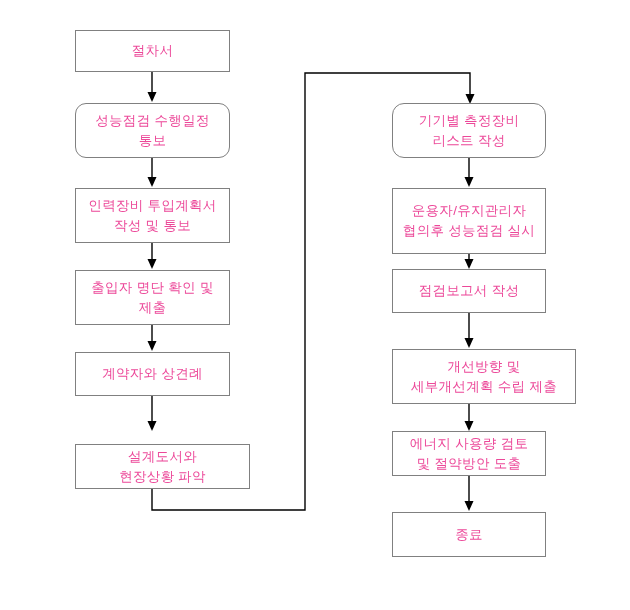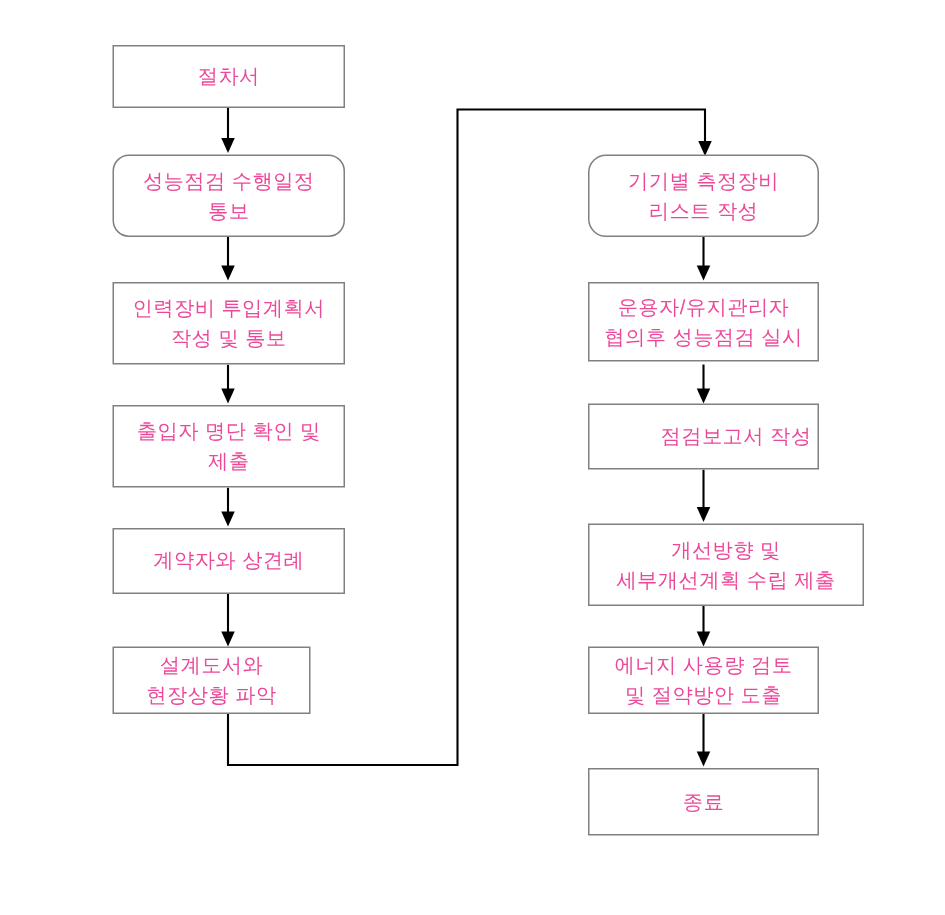--- a/index.html
+++ b/index.html
@@ -138,36 +138,36 @@
 
   <div class="node" style="left:75px; top:270px; width:155px; height:55px;">
     <span class="label">출입자 명단 확인 및
 제출</span>
   </div>
 
   <div class="node" style="left:75px; top:352px; width:155px; height:44px;">
     <span class="label">계약자와 상견례</span>
   </div>
 
-  <div class="node" style="left:75px; top:431px; width:132px; height:45px;">
+  <div class="node" style="left:75px; top:444px; width:175px; height:45px;font-family:Liberation Serif, serif;">
     <span class="label">설계도서와
 현장상황 파악</span>
   </div>
 
   <div class="node" style="left:392px; top:103px; width:154px; height:55px;border-radius:12px;">
     <span class="label">기기별 측정장비
 리스트 작성</span>
   </div>
 
-  <div class="node" style="left:392px; top:188px; width:154px; height:53px;">
+  <div class="node" style="left:392px; top:188px; width:154px; height:66px;">
     <span class="label">운용자/유지관리자
 협의후 성능점검 실시</span>
   </div>
 
-  <div class="node" style="left:392px; top:269px; width:154px; height:44px;text-align:right;">
+  <div class="node" style="left:392px; top:269px; width:154px; height:44px;">
     <span class="label">점검보고서 작성</span>
   </div>
 
   <div class="node" style="left:392px; top:349px; width:184px; height:55px;text-align:center;">
     <span class="label">개선방향 및
 세부개선계획 수립 제출</span>
   </div>
 
   <div class="node" style="left:392px; top:431px; width:154px; height:45px;">
     <span class="label">에너지 사용량 검토

